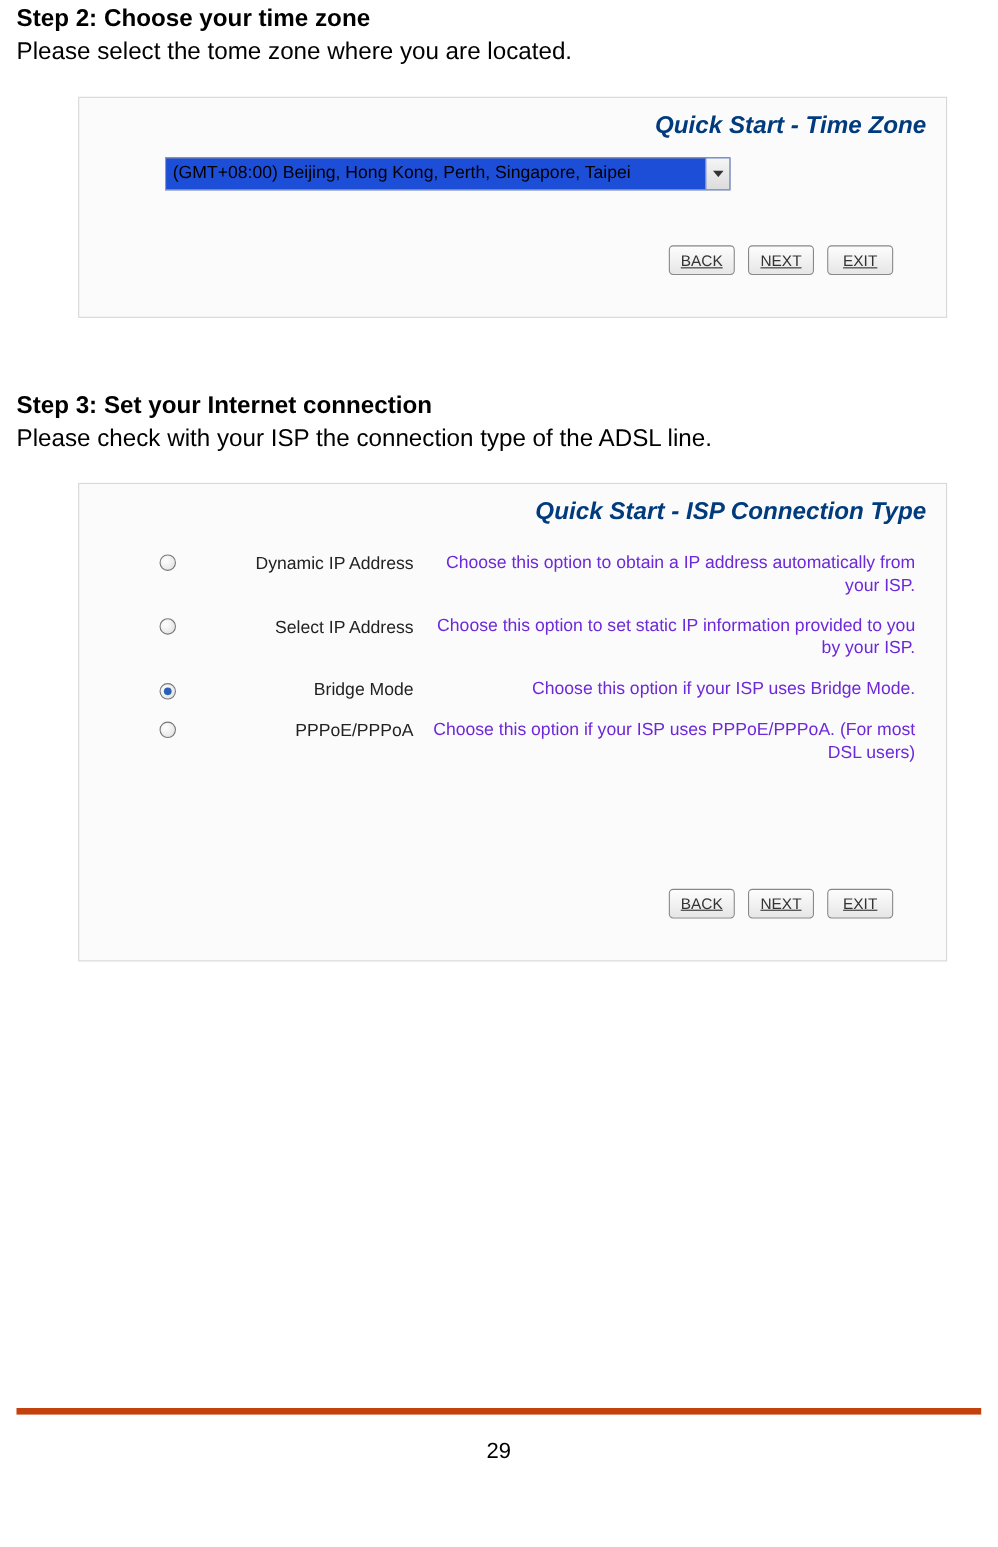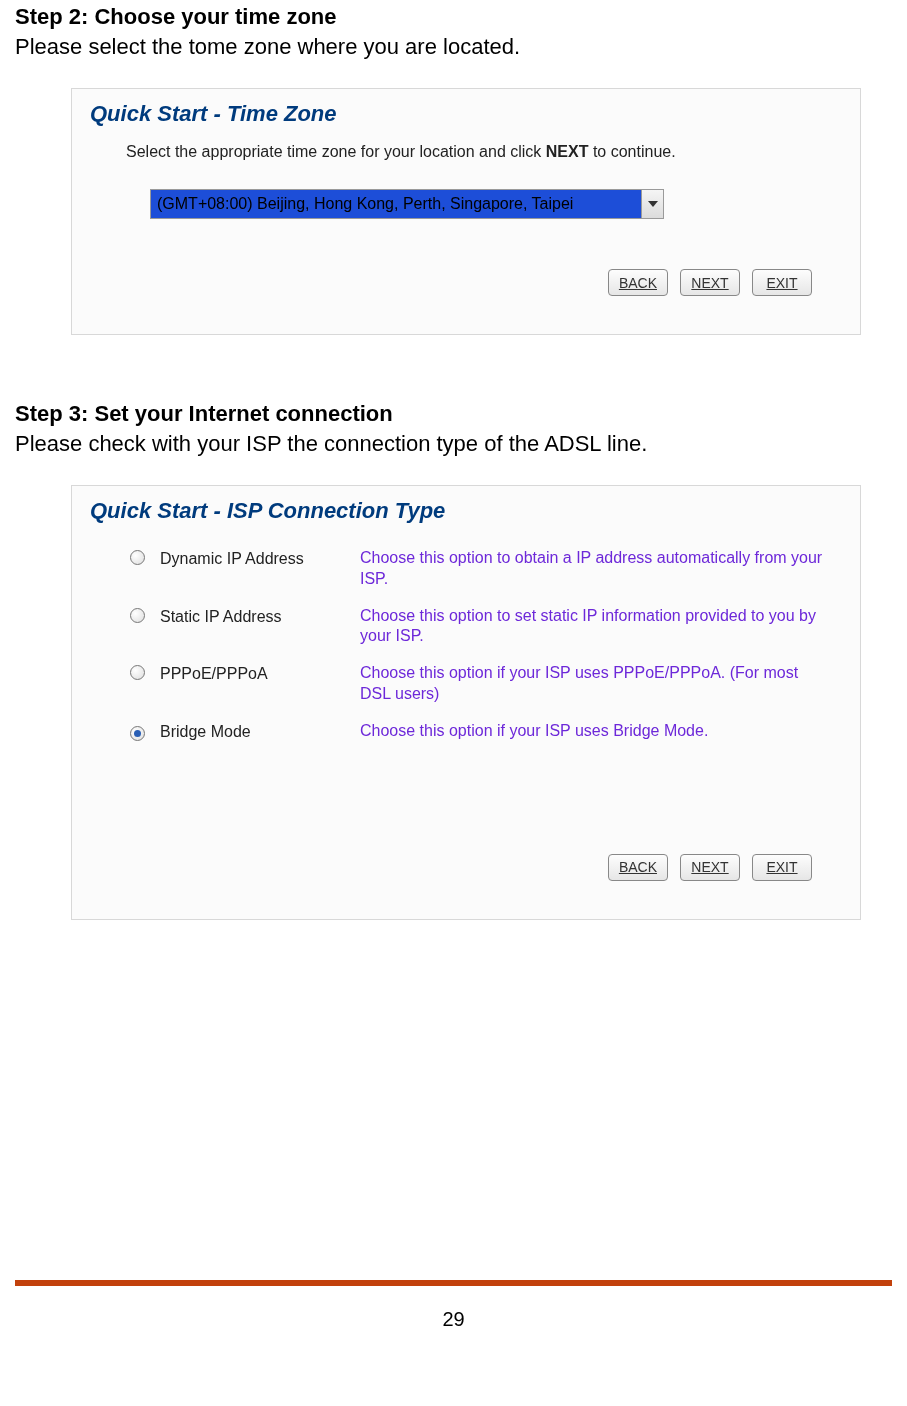--- a/index.html
+++ b/index.html
@@ -23,20 +23,21 @@
       margin-top: 4px;
       margin-bottom: 28px;
     }
     .panel {
       margin-left: 56px;
       width: 790px;
       background: #fbfbfb;
       border: 1px solid #d8d8d8;
       padding: 12px 18px 38px 18px;
       position: relative;
+      text-align: right;
     }
     .panel-title {
       font-family: "Trebuchet MS", Arial, sans-serif;
       font-weight: bold;
       font-style: italic;
       font-size: 22px;
       color: #003b7d;
       margin-bottom: 16px;
     }
     .panel-instruction {
@@ -99,20 +100,21 @@
     .isp-options {
       margin-left: 40px;
       margin-right: 10px;
       margin-top: 4px;
       margin-bottom: 104px;
     }
     .isp-row {
       display: flex;
       align-items: flex-start;
       padding: 8px 0;
+      gap: 16px;
     }
     .isp-radio-cell {
       width: 30px;
       padding-top: 2px;
     }
     .isp-label-cell {
       width: 200px;
       font-size: 16px;
       color: #222;
       padding-top: 2px;
@@ -155,23 +157,20 @@
   </style>
 </head>
 <body>
 
 <div>
   <div class="step-heading">Step 2: Choose your time zone</div>
   <div class="step-desc">Please select the tome zone where you are located.</div>
 
   <div class="panel">
     <div class="panel-title">Quick Start - Time Zone</div>
-    <div class="panel-instruction">
-      <span>Select the appropriate time zone for your location and click </span><b>NEXT</b><span> to continue.</span>
-    </div>
 
     <div class="tz-select-wrap">
       <div class="tz-select">
         <span>(GMT+08:00) Beijing, Hong Kong, Perth, Singapore, Taipei</span>
         <span class="tz-select-arrow">
           <svg viewBox="0 0 10 6">
               <polygon points="0,0 10,0 5,6" fill="#333"></polygon>
             </svg>
         </span>
       </div>
@@ -193,32 +192,32 @@
     <div class="panel-title">Quick Start - ISP Connection Type</div>
 
     <div class="isp-options">
       <div class="isp-row">
         <div class="isp-radio-cell"><span class="radio"></span></div>
         <div class="isp-label-cell">Dynamic IP Address</div>
         <div class="isp-desc-cell">Choose this option to obtain a IP address automatically from your ISP.</div>
       </div>
       <div class="isp-row">
         <div class="isp-radio-cell"><span class="radio"></span></div>
-        <div class="isp-label-cell">Static IP Address</div>
+        <div class="isp-label-cell">Select IP Address</div>
         <div class="isp-desc-cell">Choose this option to set static IP information provided to you by your ISP.</div>
+      </div>
+      <div class="isp-row">
+        <div class="isp-radio-cell"><span class="radio checked"></span></div>
+        <div class="isp-label-cell">Bridge Mode</div>
+        <div class="isp-desc-cell">Choose this option if your ISP uses Bridge Mode.</div>
       </div>
       <div class="isp-row">
         <div class="isp-radio-cell"><span class="radio"></span></div>
         <div class="isp-label-cell">PPPoE/PPPoA</div>
         <div class="isp-desc-cell">Choose this option if your ISP uses PPPoE/PPPoA. (For most DSL users)</div>
-      </div>
-      <div class="isp-row">
-        <div class="isp-radio-cell"><span class="radio checked"></span></div>
-        <div class="isp-label-cell">Bridge Mode</div>
-        <div class="isp-desc-cell">Choose this option if your ISP uses Bridge Mode.</div>
       </div>
     </div>
 
     <div class="btn-row">
       <div class="btn">BACK</div>
       <div class="btn">NEXT</div>
       <div class="btn">EXIT</div>
     </div>
   </div>
 </div>

